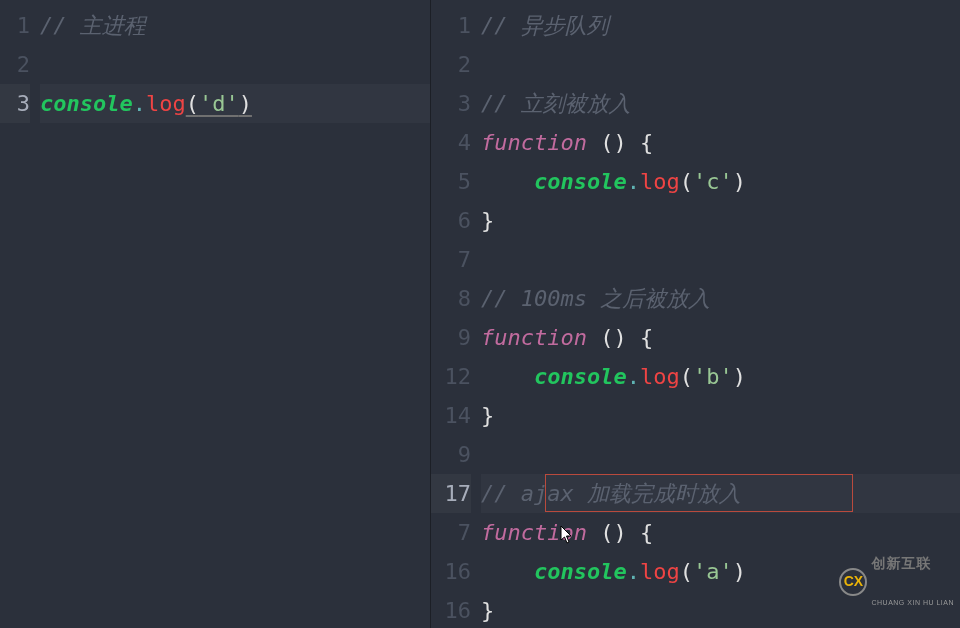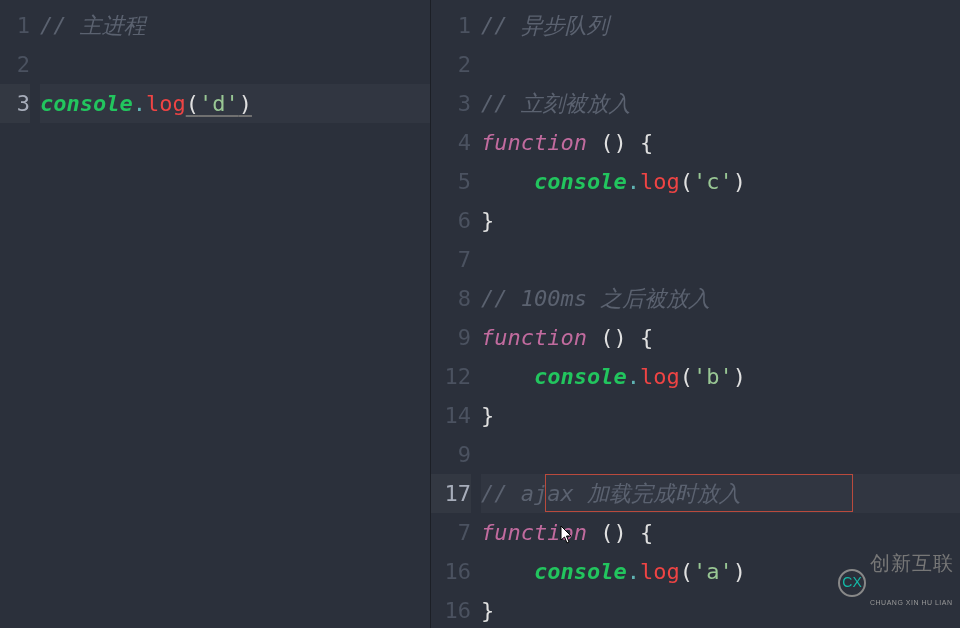--- a/index.html
+++ b/index.html
@@ -70,23 +70,23 @@
     display: flex;
     align-items: center;
     gap: 4px;
     font-family: sans-serif;
     color: #777;
   }
   .watermark .logo {
     width: 28px; height: 28px; border-radius: 50%;
     border: 2px solid #888;
     display: flex; align-items: center; justify-content: center;
-    font-size: 14px; color: #14b8a6; font-weight: normal;
+    font-size: 14px; color: #eab308; font-weight: bold;
   }
-  .watermark .txt-big { font-size: 20px; letter-spacing: 1px; }
+  .watermark .txt-big { font-size: 14px; letter-spacing: 1px; font-weight: bold; }
   .watermark .txt-small { font-size: 7px; letter-spacing: 0.5px; color:#999; display:block; }
 
 </style>
 </head>
 <body>
 
 <div class="pane left">
   <div class="gutter" id="gutter-left">
       <div class="gln">1</div>
       <div class="gln">2</div>

